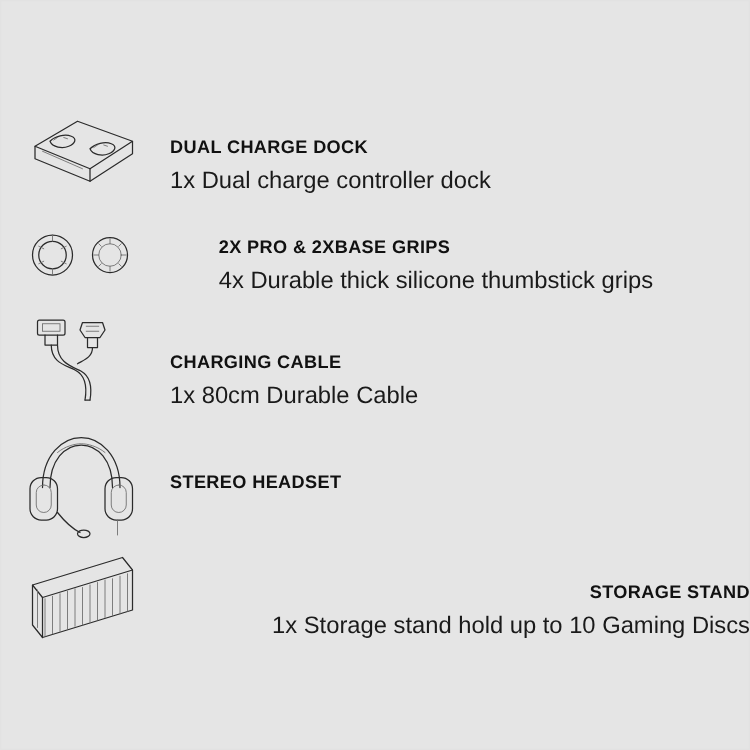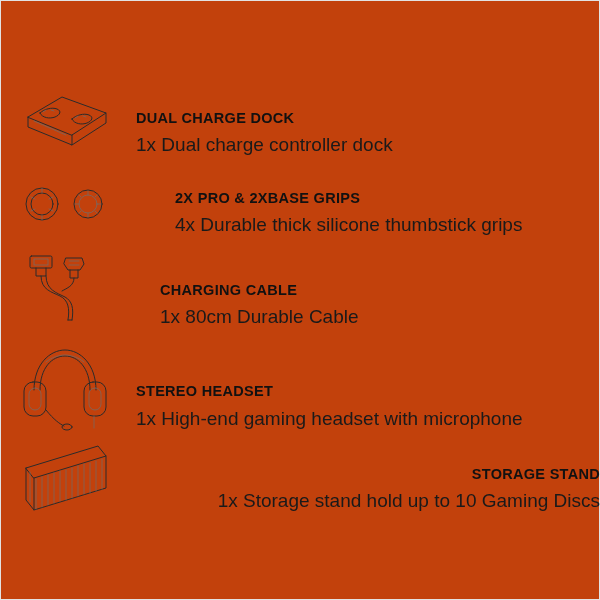--- a/index.html
+++ b/index.html
@@ -11,21 +11,21 @@
     height: 600px;
     background: #ffffff;
     font-family: "Liberation Sans", sans-serif;
     color: #000000;
     overflow: hidden;
   }
   .page {
     position: relative;
     width: 600px;
     height: 600px;
-    background: #c2410c;
+    background: #e5e5e5;
     box-sizing: border-box;
   }
   .border-frame {
     position: absolute;
     left: 0; top: 0;
     width: 600px; height: 600px;
     border: 1px solid #e2e2e2;
     box-sizing: border-box;
     pointer-events: none;
   }
@@ -72,25 +72,25 @@
 
   
   .item-1 { height: 92px; }
   .item-1 .item-art { height: 92px; }
   .item-1 .item-text { padding-top: 38px; }
 
   .item-2 { height: 80px; gap: 39px; }
   .item-2 .item-art { height: 80px; }
   .item-2 .item-text { padding-top: 26px; }
 
-  .item-3 { height: 92px; gap: 24px; }
+  .item-3 { height: 92px; }
   .item-3 .item-art { height: 92px; }
   .item-3 .item-text { padding-top: 38px; }
 
-  .item-4 { height: 100px; align-items: center; }
+  .item-4 { height: 100px; }
   .item-4 .item-art { height: 100px; }
   .item-4 .item-text { padding-top: 42px; }
 
   .item-5 { height: 92px; }
   .item-5 .item-art { height: 92px; }
   .item-5 .item-text { padding-top: 30px; text-align: right; }
 
   svg { display: block; }
   .ln {
     fill: none;
@@ -183,21 +183,20 @@
           <rect class="ln-thin" x="19" y="48" width="12" height="22" rx="6"></rect>
           <rect class="ln" x="74" y="42" width="22" height="34" rx="9"></rect>
           <rect class="ln-thin" x="79" y="48" width="12" height="22" rx="6"></rect>
           <path class="ln" d="M36 70 C44 80, 50 84, 54 86"></path>
           <ellipse class="ln" cx="57" cy="87" rx="5" ry="3"></ellipse>
           <path class="ln-thin" d="M84 76 L84 88"></path>
         </svg>
       </div>
       <div class="item-text">
         <p class="item-title">STEREO HEADSET</p>
-        <p class="item-desc">1x High-end gaming headset with microphone</p>
       </div>
     </div>
 
     <div class="item item-5">
       <div class="item-art">
         <svg width="110" height="80" viewBox="0 0 110 80">
           <path class="ln" d="M16 26 L88 4 L96 14 L24 36 Z"></path>
           <path class="ln" d="M16 26 L16 58 L24 68 L24 36"></path>
           <path class="ln" d="M24 68 L96 46 L96 14"></path>
           <path class="ln-thin" d="M20 30 L20 60"></path>

